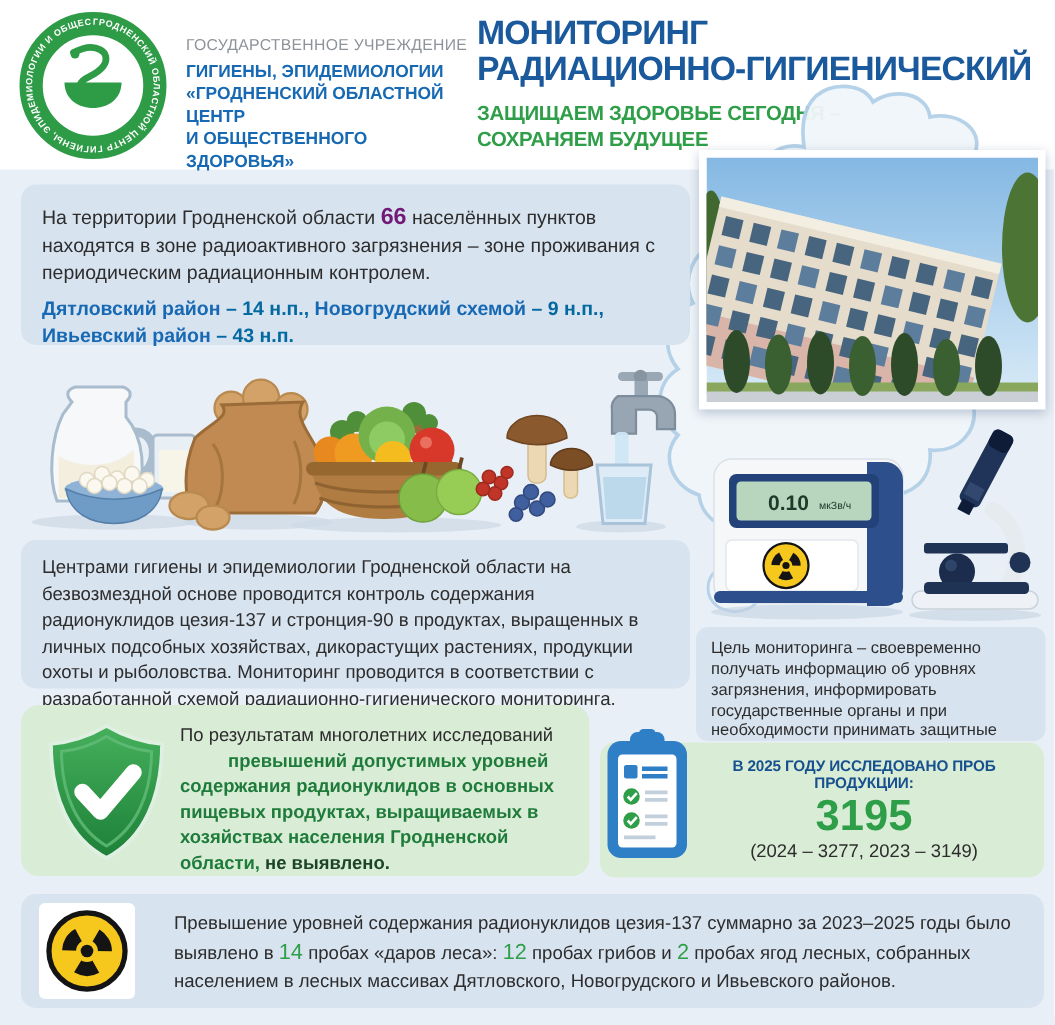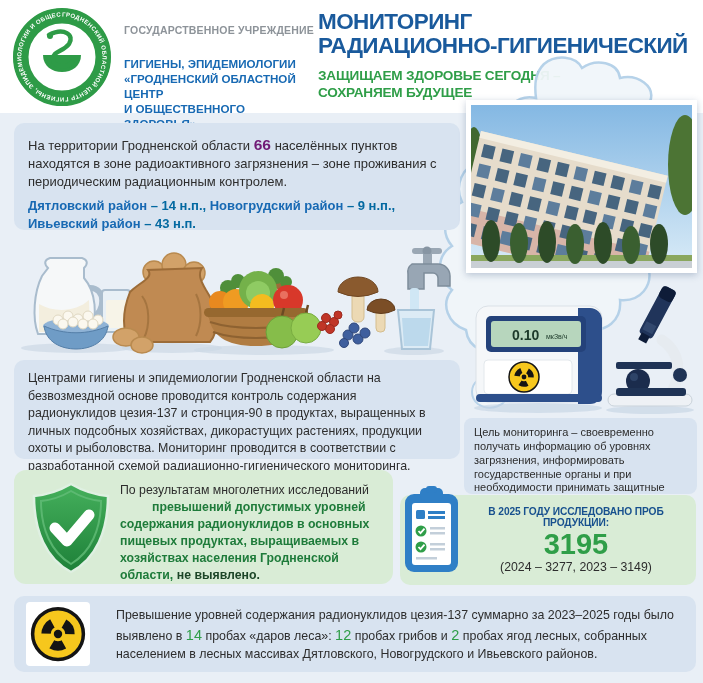--- a/index.html
+++ b/index.html
@@ -4,21 +4,21 @@
 <style>
   * { margin:0; padding:0; box-sizing:border-box; }
   html,body { background:#fff; }
   body { font-family:"Liberation Sans","DejaVu Sans",sans-serif; }
   .poster { position:relative; width:703px; height:683px; background:#e9eff6; overflow:hidden; }
 
   
   .header { position:absolute; left:0; top:0; width:703px; height:113px; background:#ffffff; }
   .logo { position:absolute; left:12px; top:7px; width:100px; height:100px; }
   .org-block { position:absolute; left:124px; top:24px; width:195px; }
-  .org-type { font-size:10.5px; font-weight:bold; color:#8d9399; letter-spacing:.2px; margin-bottom:20px; }
+  .org-type { font-size:10.5px; font-weight:normal; color:#8d9399; letter-spacing:.2px; margin-bottom:4px; }
   .org-name { font-size:11.6px; font-weight:bold; color:#1769b3; line-height:1.3; }
   .title-block { position:absolute; left:318px; top:10px; width:382px; }
   .title { font-size:22.5px; font-weight:bold; color:#1a5a9c; line-height:1.08; letter-spacing:-0.6px; }
   .subtitle { margin-top:8px; font-size:13.6px; font-weight:bold; color:#2f9e48; line-height:1.3; letter-spacing:-0.2px; }
 
   
   .map-svg { position:absolute; left:424px; top:50px; width:279px; height:475px; }
 
   
   .card { position:absolute; background:#d8e3f0; border-radius:10px; }
@@ -103,21 +103,21 @@
 
   <div class="card intro-card">
     <div class="p1">
       <span>На территории Гродненской области</span>
       <span class="num-green">66</span>
       <span>населённых пунктов находятся в зоне радиоактивного загрязнения – зоне проживания с периодическим радиационным контролем.</span>
     </div>
     <div>
       <span class="district">Дятловский район</span>
       <span class="district-detail">– 14 н.п.,</span>
-      <span class="district">Новогрудский район</span>
+      <span class="district">Новогрудский схемой</span>
       <span class="district-detail">– 9 н.п.,</span>
       <span class="district">Ивьевский район</span>
       <span class="district-detail">– 43 н.п.</span>
     </div>
   </div>
 
   <div class="photo">
     <svg width="221" height="163" viewBox="0 0 221 163" xmlns="http://www.w3.org/2000/svg">
       <defs>
         <linearGradient id="sky" x1="0" y1="0" x2="0" y2="1">

